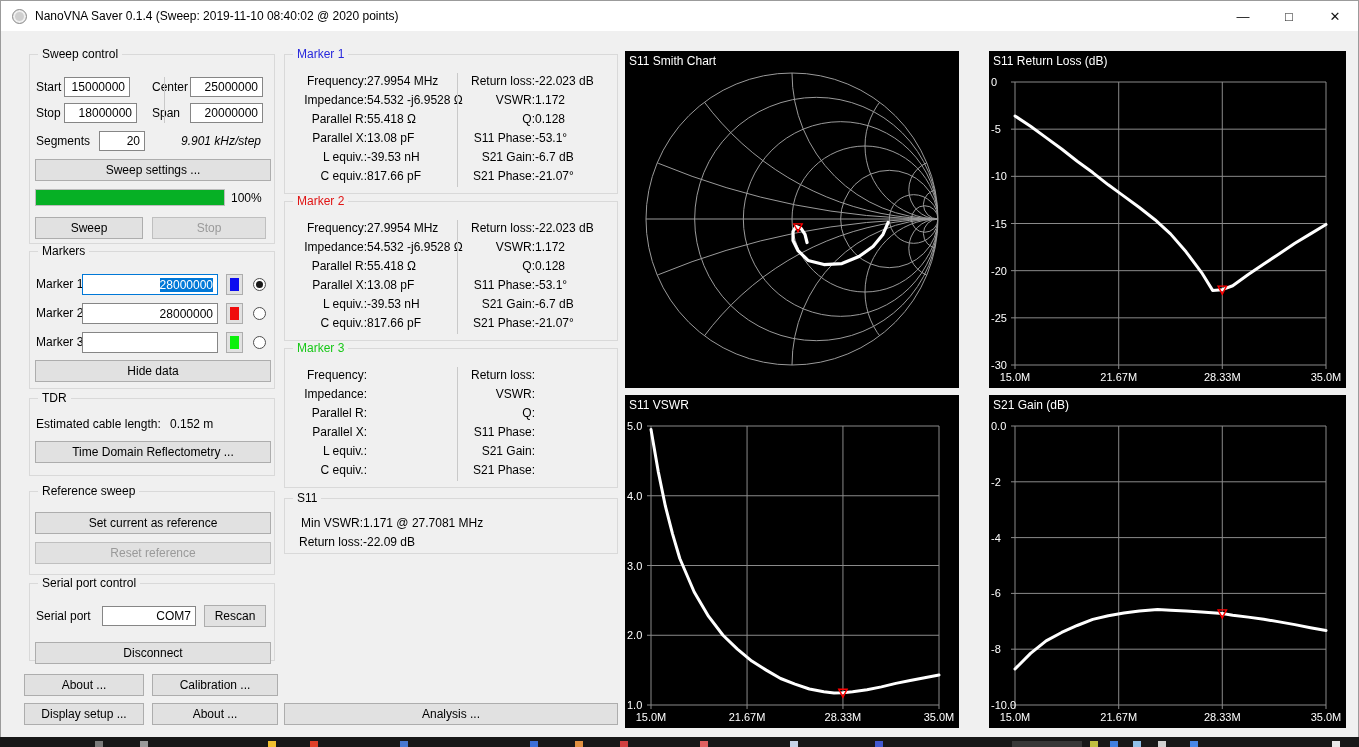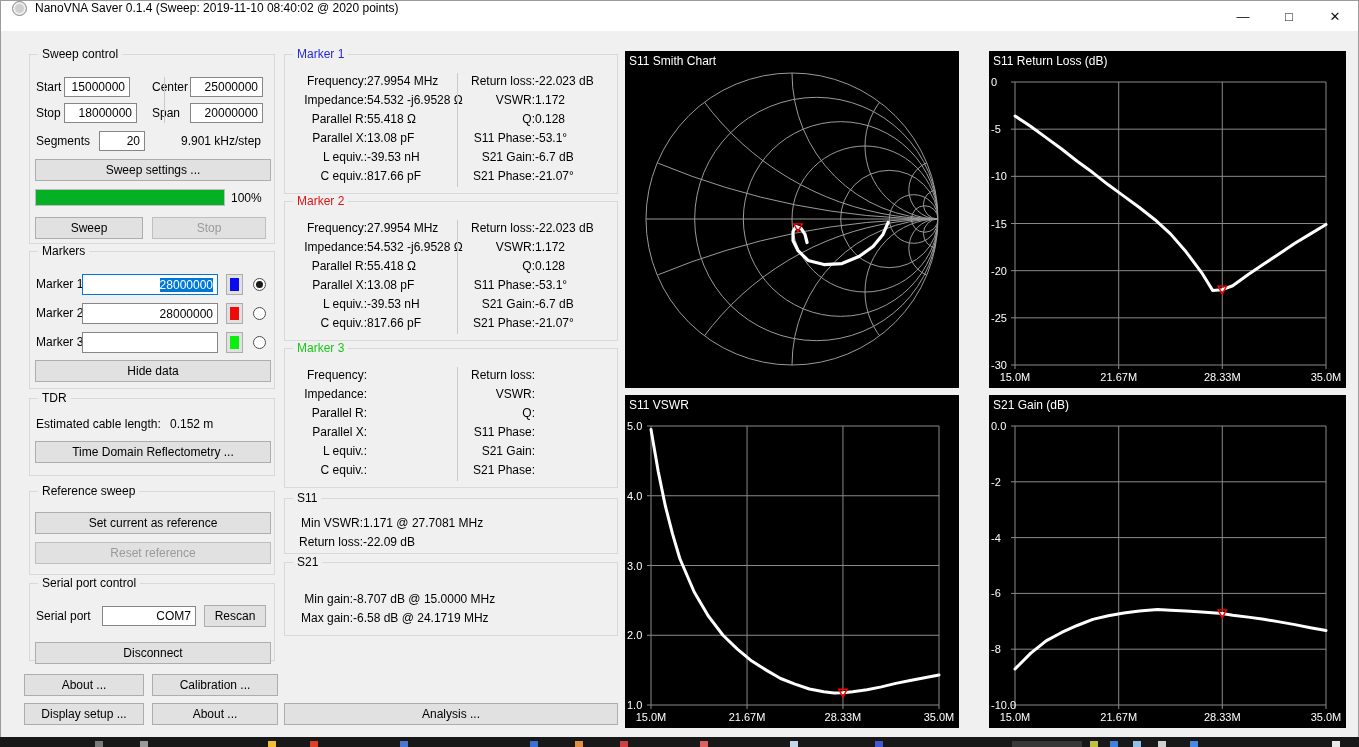--- a/index.html
+++ b/index.html
@@ -1,28 +1,28 @@
 <!DOCTYPE html>
 <html><head>
 <meta charset="utf-8">
 <style>
   * { margin:0; padding:0; box-sizing:border-box; }
   body { font-family:"Liberation Sans","DejaVu Sans",sans-serif; font-size:12px; color:#000; background:#444; }
   .screen { position:relative; width:1359px; height:747px; overflow:hidden; background:#f0f0f0; }
   .window { position:absolute; left:0; top:0; width:1359px; height:737px; background:#fff; border:1px solid #9b9b9b; }
-  .titlebar { position:absolute; left:0; top:0; right:0; height:30px; background:#fff; display:flex; }
+  .titlebar { position:absolute; left:0; top:0; right:0; height:30px; background:#fff; display:flex; align-items:center; }
   .appicon { width:15px; height:15px; margin-left:11px; border-radius:50%; background:#cfcfcf; border:1px solid #8d8d8d; box-shadow:inset 0 0 0 2px #efefef; }
   .title { margin-left:8px; font-size:12px; white-space:nowrap; }
   .wbtns { position:absolute; right:0; top:0; height:30px; display:flex; }
   .wbtn { width:46px; height:30px; display:flex; align-items:center; justify-content:center; font-size:13px; color:#111; }
   .client { position:absolute; left:0; top:30px; width:1357px; height:706px; background:#f0f0f0; }
   .group { position:absolute; border:1px solid #d9d9d9; }
   .gtitle { position:absolute; top:-8px; left:8px; background:#f0f0f0; padding:0 4px; white-space:nowrap; }
   .lbl { position:absolute; white-space:nowrap; }
-  .rlbl { position:absolute; white-space:nowrap; text-align:left; }
+  .rlbl { position:absolute; white-space:nowrap; text-align:left;font-style:italic; }
   .field { position:absolute; height:20px; background:#fff; border:1px solid #868686; display:flex; align-items:center; justify-content:flex-end; padding:0 4px; overflow:hidden; }
   .field span { white-space:nowrap; }
   .field.focus-sel { border-color:#0078d7; }
   .field.focus-sel span { background:#0078d7; color:#fff; }
   .btn { position:absolute; background:#e1e1e1; border:1px solid #adadad; font-family:inherit; font-size:12px; color:#000; display:flex; align-items:center; justify-content:center; white-space:nowrap; }
   .btn.disabled { color:#9a9a9a; border-color:#bfbfbf; }
   .vsep { position:absolute; width:1px; background:#c9c9c9; }
   .progress { position:absolute; height:17px; border:1px solid #bcbcbc; background:#e6e6e6; }
   .progress-fill { height:100%; width:100%; }
   .swatch { position:absolute; width:17px; height:21px; background:#e1e1e1; border:1px solid #adadad; display:flex; align-items:center; justify-content:center; }
@@ -322,33 +322,20 @@
       <div class="group" style="left:283px;top:467px;width:334px;height:56px">
         <span class="gtitle">S11</span>
         <div class="info-col s-col" style="left:6px;top:14px;width:320px">
             <div class="info-row">
               <span class="info-label">Min VSWR:</span>
               <span class="info-value">1.171 @ 27.7081 MHz</span>
             </div>
             <div class="info-row">
               <span class="info-label">Return loss:</span>
               <span class="info-value">-22.09 dB</span>
-            </div>
-          </div>
-      </div>
-      <div class="group" style="left:283px;top:531px;width:334px;height:74px">
-        <span class="gtitle">S21</span>
-        <div class="info-col s21-col" style="left:6px;top:26px;width:320px">
-            <div class="info-row">
-              <span class="info-label">Min gain:</span>
-              <span class="info-value">-8.707 dB @ 15.0000 MHz</span>
-            </div>
-            <div class="info-row">
-              <span class="info-label">Max gain:</span>
-              <span class="info-value">-6.58 dB @ 24.1719 MHz</span>
             </div>
           </div>
       </div>
 
       <button class="btn" style="left:283px;top:672px;width:334px;height:22px">Analysis ...</button>
 
       <div class="chart" style="left:624px;top:20px;width:334px;height:337px">
         <span class="chart-title">S11 Smith Chart</span>
         <svg width="334" height="337">
             <defs>

